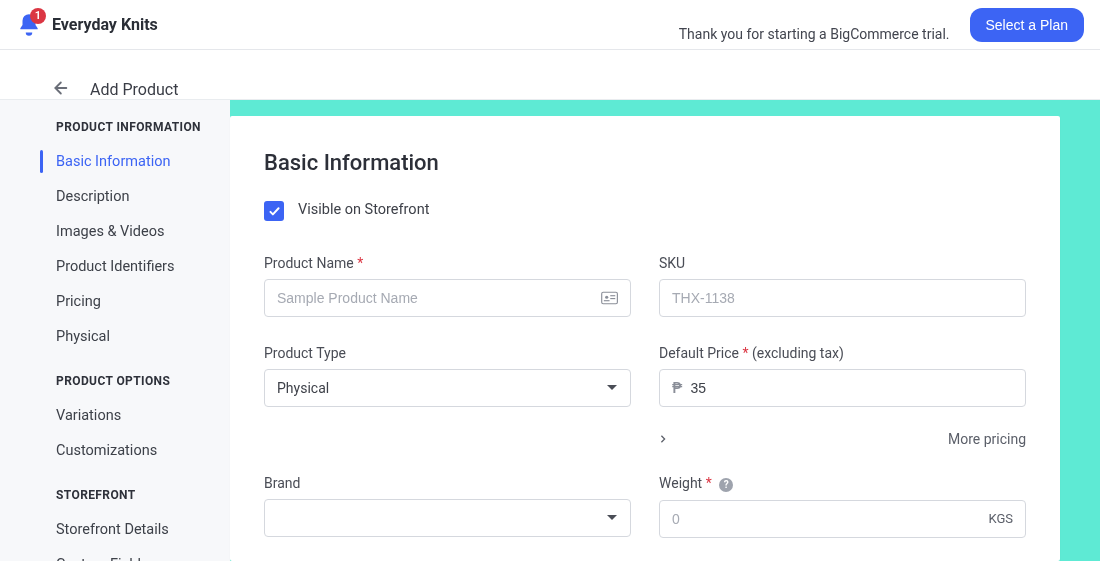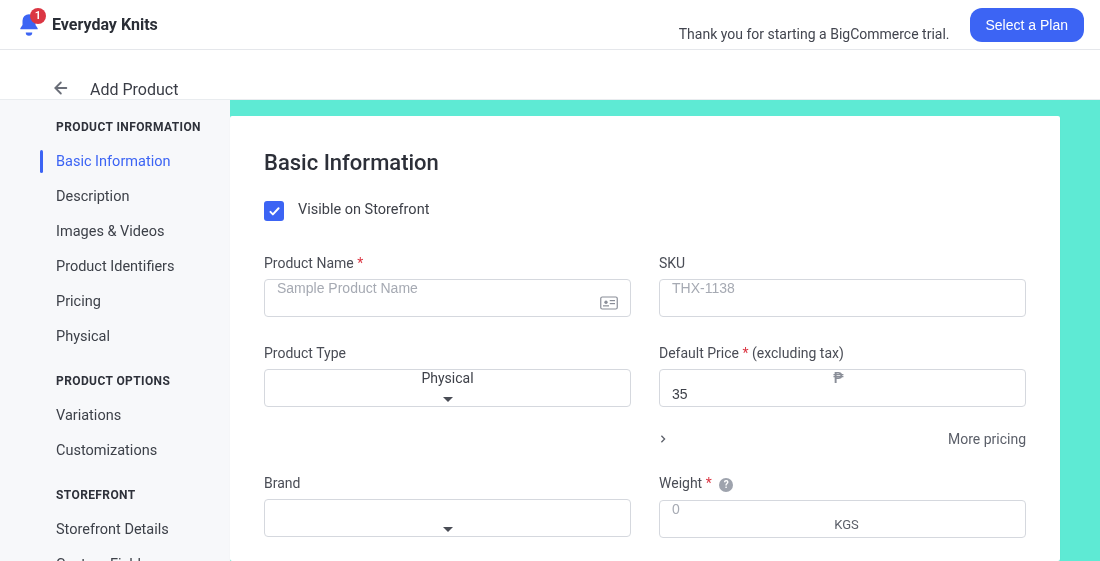--- a/index.html
+++ b/index.html
@@ -27,21 +27,21 @@
 h1.page-title { font-size: 22px; font-weight: 500; color: #2c2f38; margin-bottom: 26px; }
 .check-row { display: flex; align-items: flex-start; gap: 14px; margin-bottom: 34px; }
 .checkbox { width: 20px; height: 20px; background: #3c64f4; border-radius: 3px; display: flex; align-items: center; justify-content: center; cursor: pointer; }
 .checkbox svg { width: 13px; height: 13px; }
 .check-label { font-size: 14.5px; color: #3e4149; }
 .form-grid { display: grid; grid-template-columns: 1fr 1fr; gap: 28px 28px; }
 .field { display: flex; flex-direction: column; }
 .field-label { font-size: 14px; color: #4a4d56; margin-bottom: 8px; }
 .req { color: #db3643; }
 .help-icon { display: inline-flex; width: 14px; height: 14px; background: #9ea3ad; color: #fff; border-radius: 50%; font-size: 10px; font-weight: 700; align-items: center; justify-content: center; margin-left: 4px; }
-.input { position: relative; height: 38px; border: 1px solid #d5d8de; border-radius: 4px; display: flex; align-items: center; padding: 0 12px; font-size: 14px; color: #3e4149; background: #fff; flex-direction: column; }
+.input { position: relative; height: 38px; border: 1px solid #d5d8de; border-radius: 4px; display: flex; align-items: center; padding: 0 12px; font-size: 14px; color: #3e4149; background: #fff; }
 .input input { border: none; outline: none; width: 100%; font-size: 14px; color: #3e4149; background: transparent; }
 .input input::placeholder { color: #a6aab3; }
 .input .right-icon { margin-left: auto; color: #8a8e98; width: 18px; height: 14px; }
 .input .prefix { color: #8a8e98; margin-right: 8px; font-weight: 600; }
 .input .suffix { color: #5c606a; margin-left: 8px; font-size: 13px; }
 .select { justify-content: space-between; cursor: pointer; }
 .chevron { width: 12px; height: 12px; }
 .more-row { text-align: right; margin-top: 24px; font-size: 14px; color: #5b5f69; cursor: pointer; display: flex; justify-content: space-between; align-items: center; gap: 6px; }
 .more-row .chev { width: 8px; height: 8px; }
 .cats-row { display: flex; justify-content: space-between; align-items: center; margin-top: 24px; }

